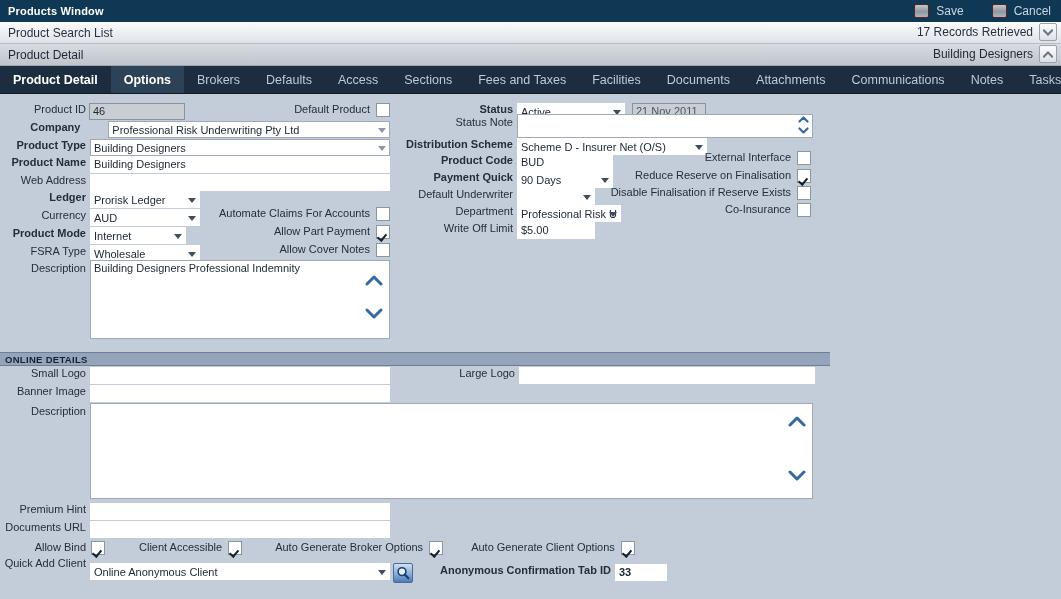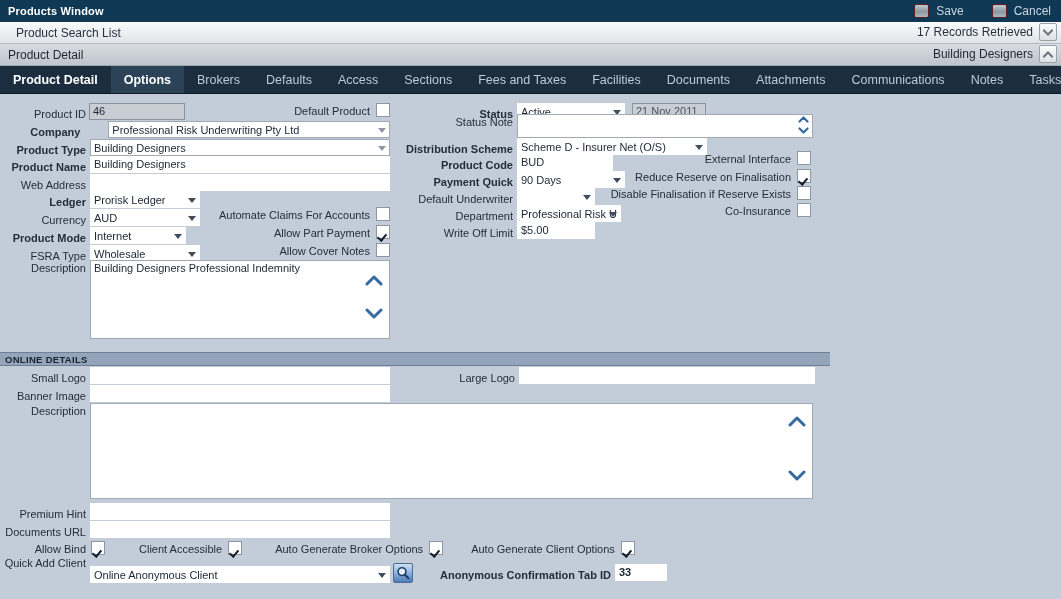--- a/index.html
+++ b/index.html
@@ -26,21 +26,21 @@
   .sqicon {
     width:15px; height:14px; border:1px solid #5b2125; border-radius:2px;
     background:linear-gradient(#c2c8ce,#8e979f 55%,#aeb6bd);
     display:inline-block;
   }
 
   
   .bar2 {
     height:22px; background:linear-gradient(#fbfbfc,#dfe3e8);
     border-bottom:1px solid #b4bcc6;
-    display:flex; align-items:center; position:relative;padding-left:8px;
+    display:flex; align-items:center; position:relative;
   }
   .bar2 .lbl { padding-left:8px; font-size:12px; color:#263240; }
   .bar2 .right { position:absolute; right:4px; top:1px; display:flex; align-items:center; gap:6px; }
   .bar2 .right .cnt { font-size:12px; color:#263240; }
   .winbtn {
     width:18px; height:18px; border:1px solid #9aa3ad; border-radius:2px;
     background:linear-gradient(#fcfcfd,#dde1e6);
     display:flex; align-items:center; justify-content:center;
     cursor:pointer;
   }
@@ -64,21 +64,21 @@
   .tab {
     display:flex; align-items:center; padding:0 13px;
     color:#b9ccdb; font-size:12.5px; cursor:pointer; white-space:nowrap;
   }
   .tab.active { color:#ffffff; font-weight:bold; }
   .tab.current { color:#ffffff; font-weight:bold; background:#2c4257; }
 
   
   .form { position:relative; background:#c3cdd9; height:calc(599px - 94px); }
 
-  .row { position:absolute; display:flex; align-items:flex-end; }
+  .row { position:absolute; display:flex; align-items:flex-start; }
   .flabel { font-size:11px; color:#232e3a; text-align:right; }
   .flabel.b { font-weight:bold; }
 
   .fin {
     background:#ffffff; border:1px solid #9fa8b3; height:17px;
     font-family:"Liberation Sans", sans-serif; font-size:11px;
     color:#1b2633; padding:0 3px; outline:none;
   }
   .fin.ro { background:#c9ced4; border:1px solid #8a939d; }
 
@@ -322,21 +322,21 @@
       <span class="flabel b" style="width:118px;">Product Code</span>
       <span class="fin" style="margin-left:4px;width:96px;line-height:15px;border-color:#ffffff;">BUD</span>
     </div>
     <div class="row" style="left:600px;top:57px;width:211px;justify-content:flex-end;">
       <span class="flabel">External Interface</span>
       <span class="cbx" style="margin-left:6px;"></span>
     </div>
 
     <div class="row" style="left:395px;top:77px;">
       <span class="flabel b" style="width:118px;">Payment Quick</span>
-      <span class="sel nb" style="margin-left:4px;width:108px;">
+      <span class="sel nb" style="margin-left:4px;width:96px;">
         <span>90 Days</span>
         <span class="caret dk"></span>
       </span>
     </div>
     <div class="row" style="left:560px;top:75px;width:251px;justify-content:flex-end;">
       <span class="flabel">Reduce Reserve on Finalisation</span>
       <span class="cbx on" style="margin-left:6px;"></span>
     </div>
 
     <div class="row" style="left:395px;top:94px;">

